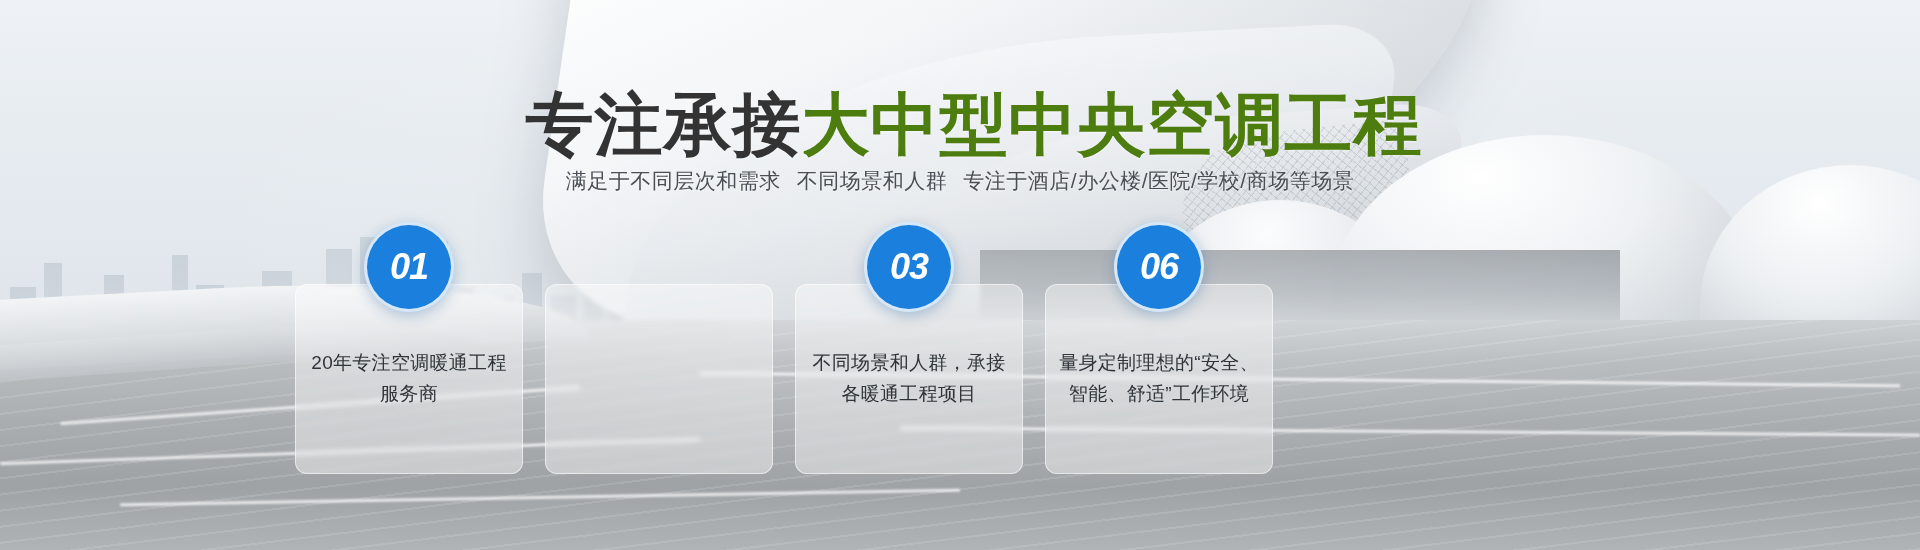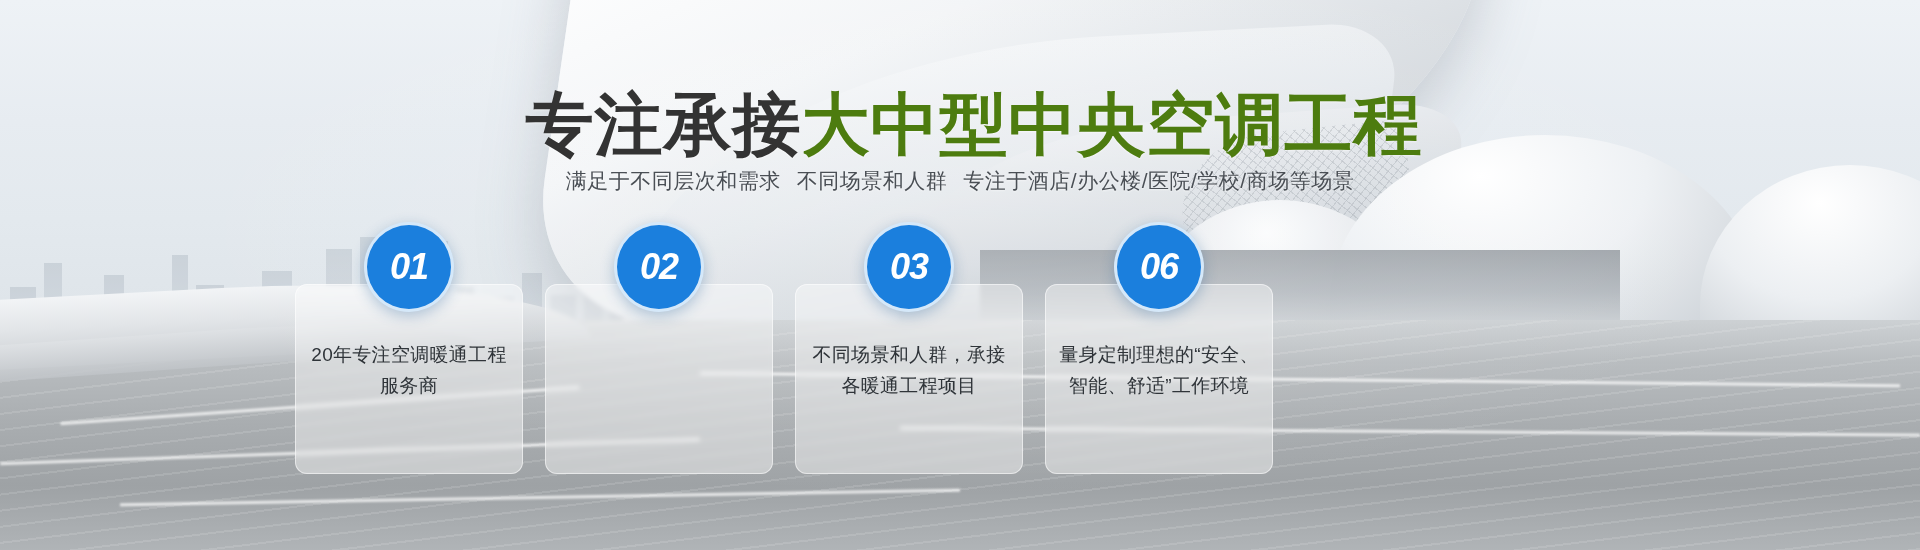--- a/index.html
+++ b/index.html
@@ -260,21 +260,21 @@
     font-size: 36px;
     font-weight: 700;
     font-style: italic;
     letter-spacing: -1px;
     line-height: 1;
   }
   .card-text {
     position: absolute;
     left: 14px;
     right: 14px;
-    top: 56px;
+    top: 64px;
     text-align: center;
     font-size: 19px;
     line-height: 1.62;
     color: #2f3439;
     letter-spacing: .3px;
   }
 </style>
 </head>
 <body>
 
@@ -336,23 +336,20 @@
   <div class="cards">
 
     <div class="card">
       <div class="badge">
         <span>01</span>
       </div>
       <div class="card-text">20年专注空调暖通工程服务商</div>
     </div>
 
     <div class="card">
-      <div class="badge">
-        <span>02</span>
-      </div>
     </div>
 
     <div class="card">
       <div class="badge">
         <span>03</span>
       </div>
       <div class="card-text">不同场景和人群，承接各暖通工程项目</div>
     </div>
 
     <div class="card">

